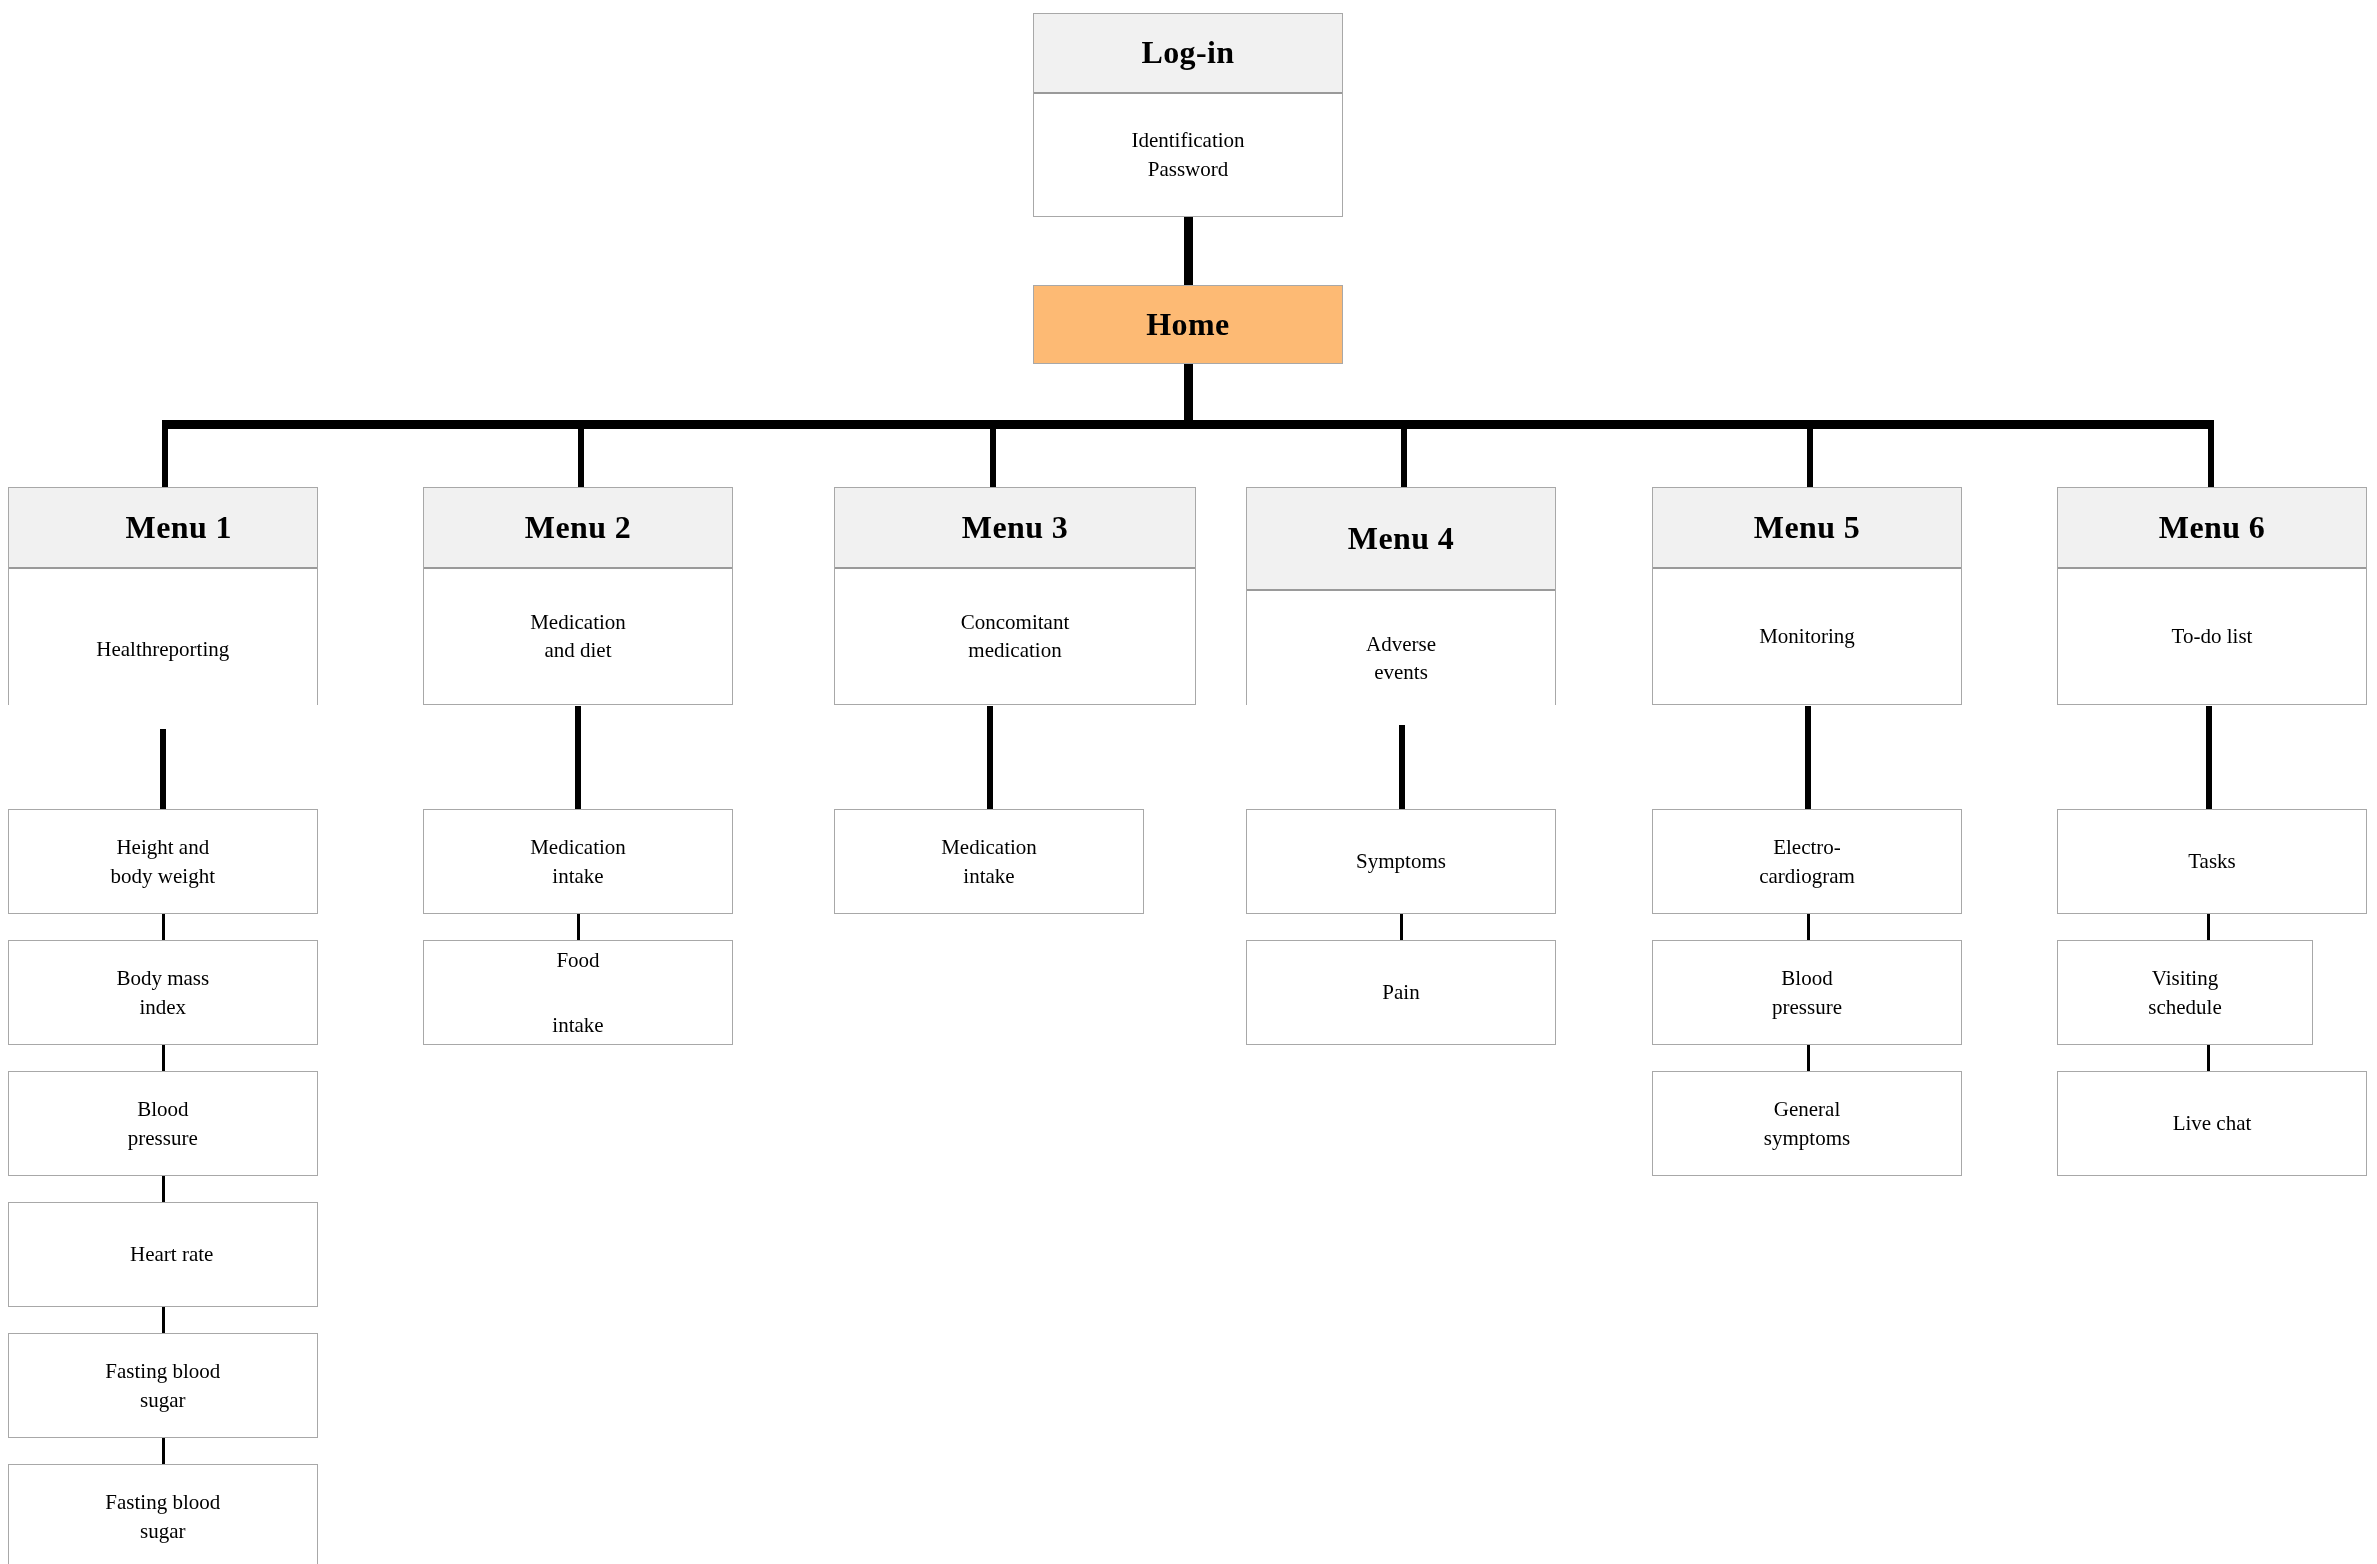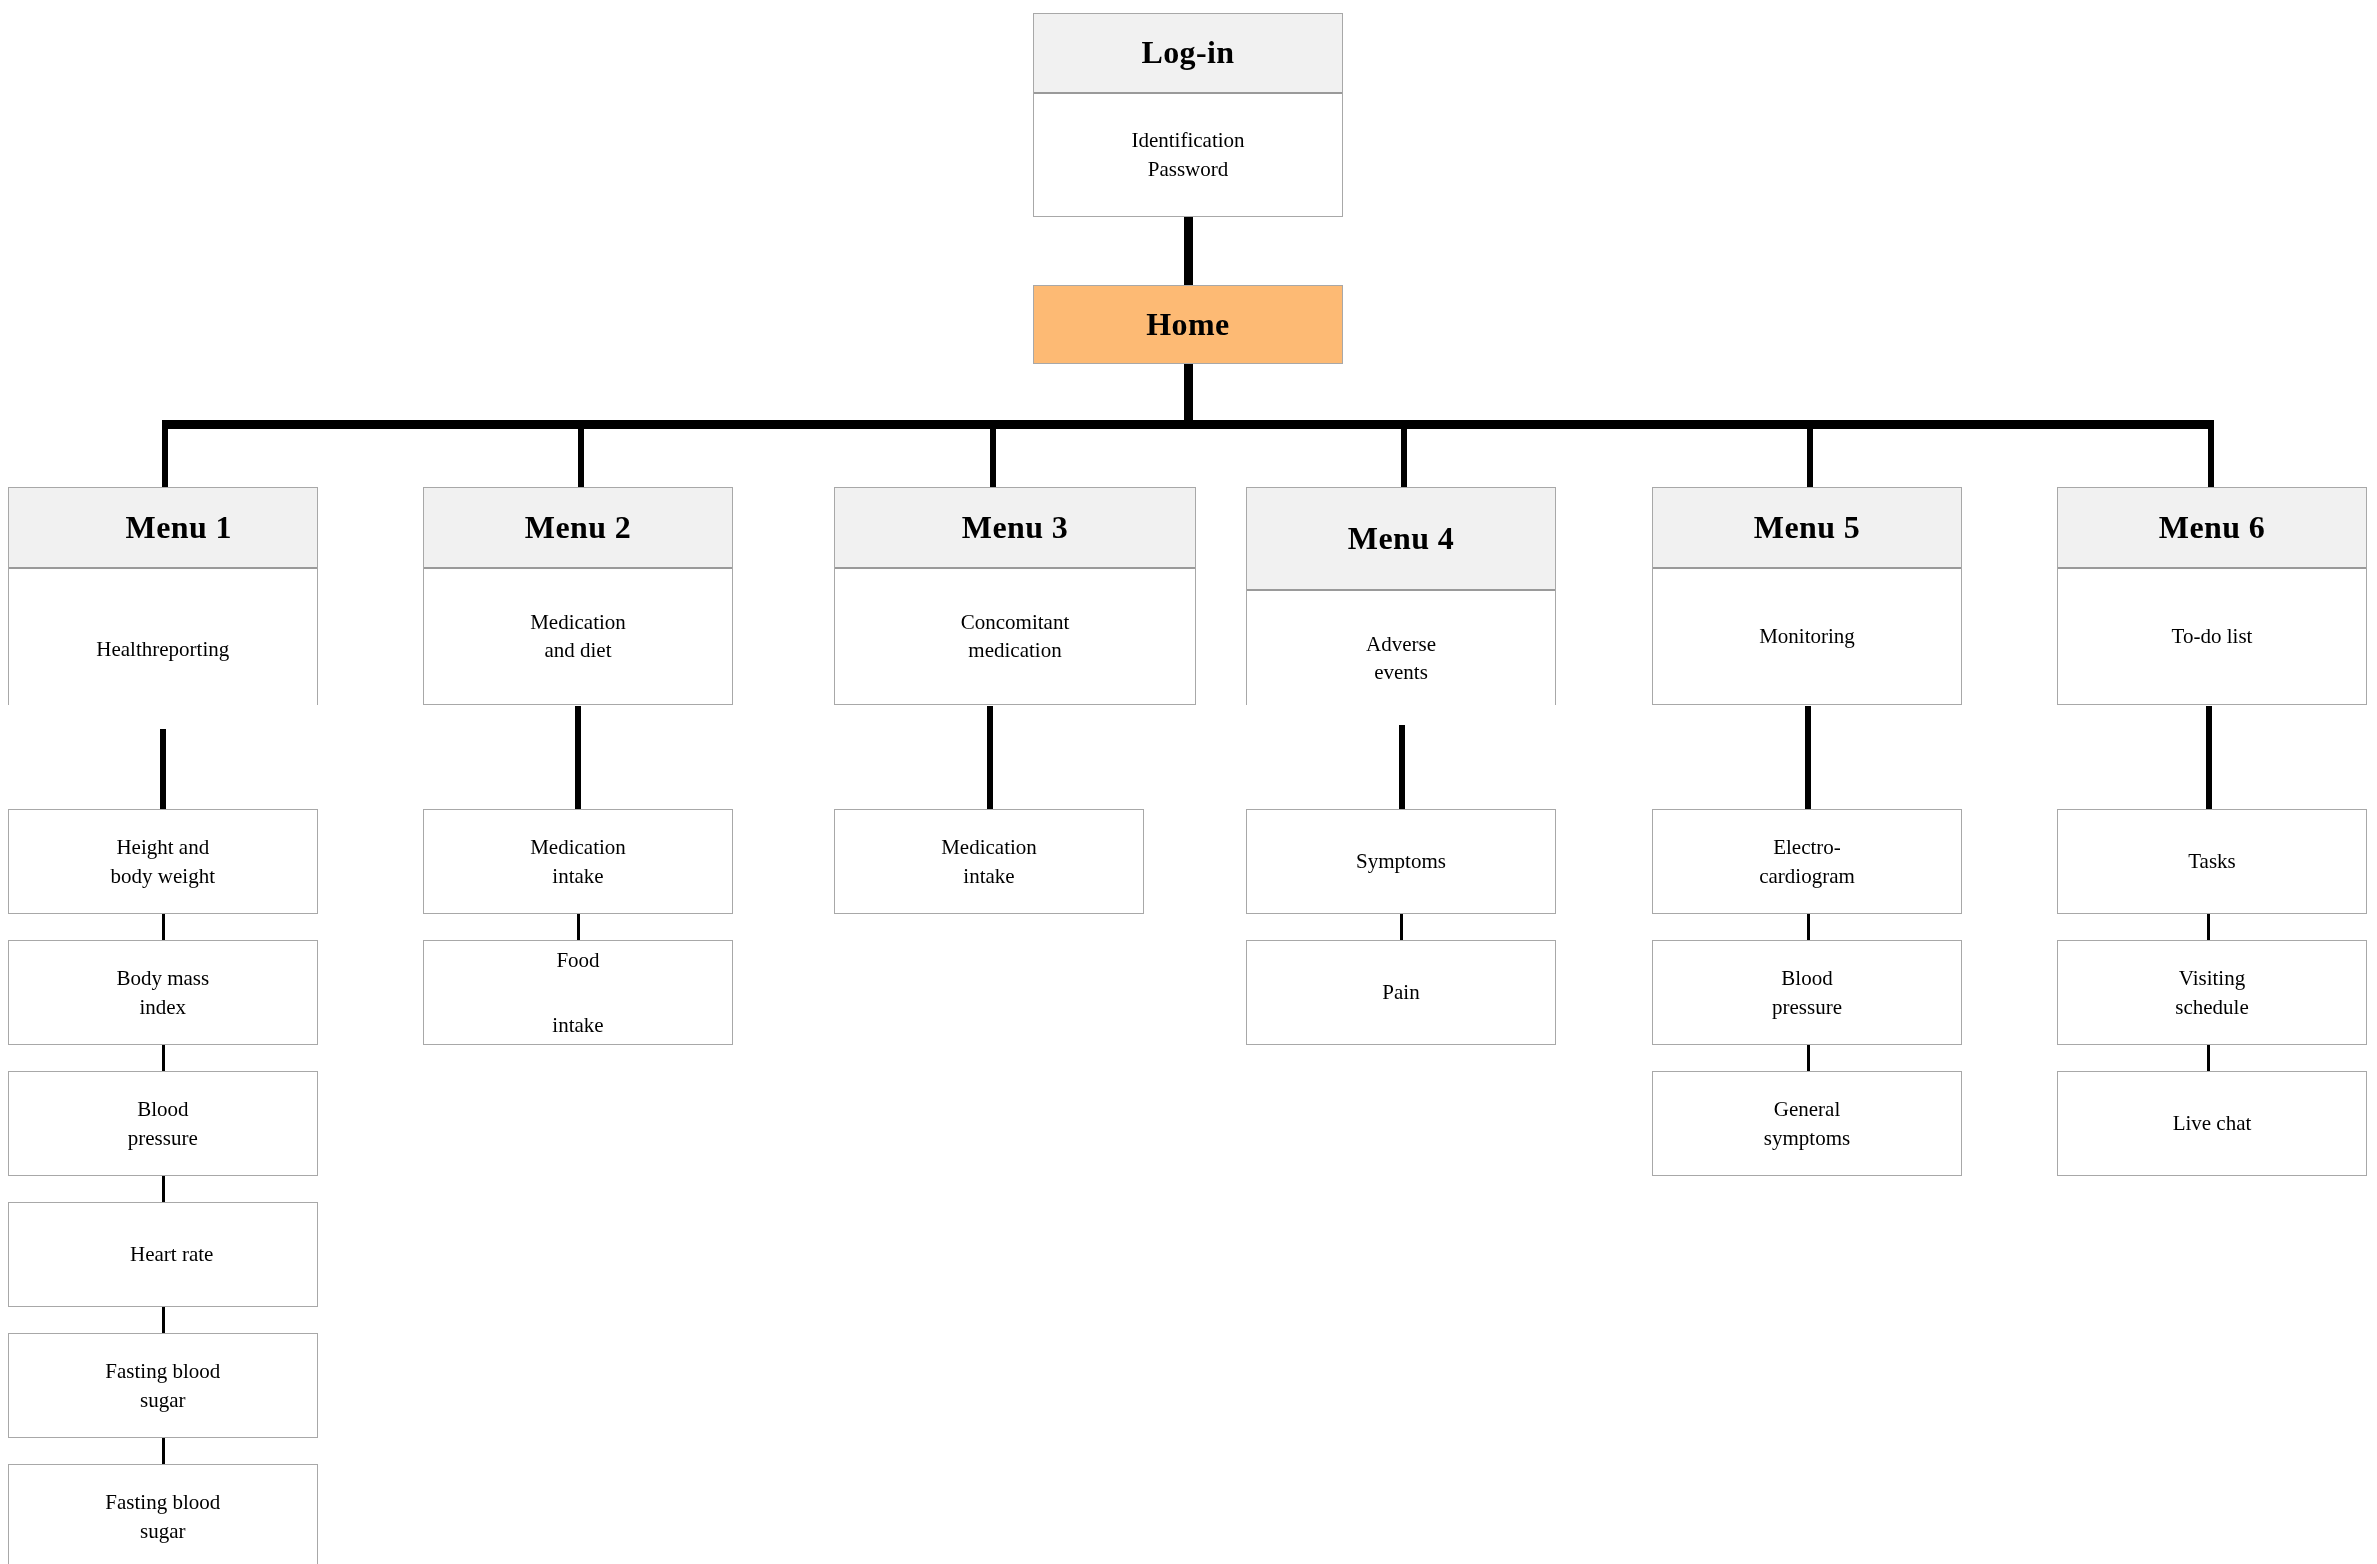--- a/index.html
+++ b/index.html
@@ -244,21 +244,21 @@
     </div>
   </div>
   <div class="conn med-v" style="left:2206px; top:706px; height:104px;"></div>
 
   <div class="node plain fs-md" style="left:2057px; top:809px; width:310px; height:105px; flex-direction:column;">
     <span>Tasks</span>
 
   </div>
   <div class="conn thin-v" style="left:2207px; top:912px; height:30px;"></div>
 
-  <div class="node plain fs-md" style="left:2057px; top:940px; width:310px; height:105px; flex-direction:column;">
+  <div class="node plain fs-md" style="left:2057px; top:940px; width:256px; height:105px; flex-direction:column;">
     <span>Visiting</span>
     <span>schedule</span>
   </div>
   <div class="conn thin-v" style="left:2207px; top:1043px; height:30px;"></div>
 
   <div class="node plain fs-md" style="left:2057px; top:1071px; width:310px; height:105px; flex-direction:column;">
     <span>Live chat</span>
 
   </div>
 

